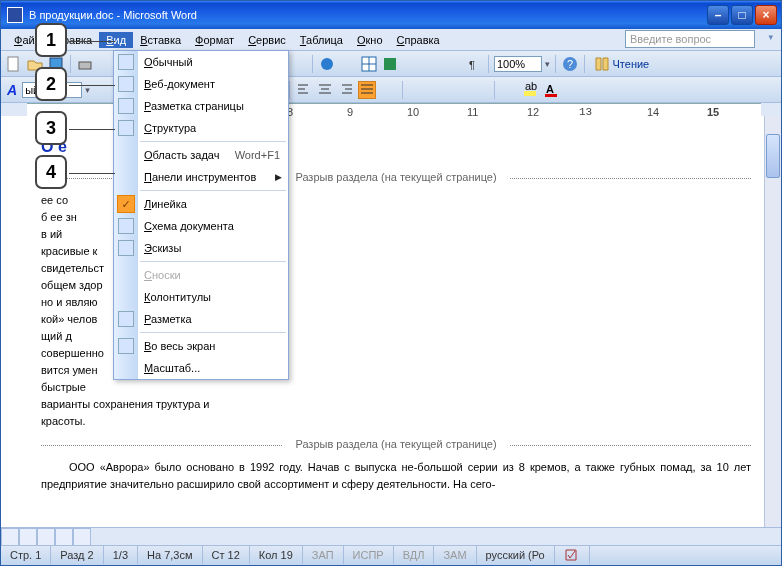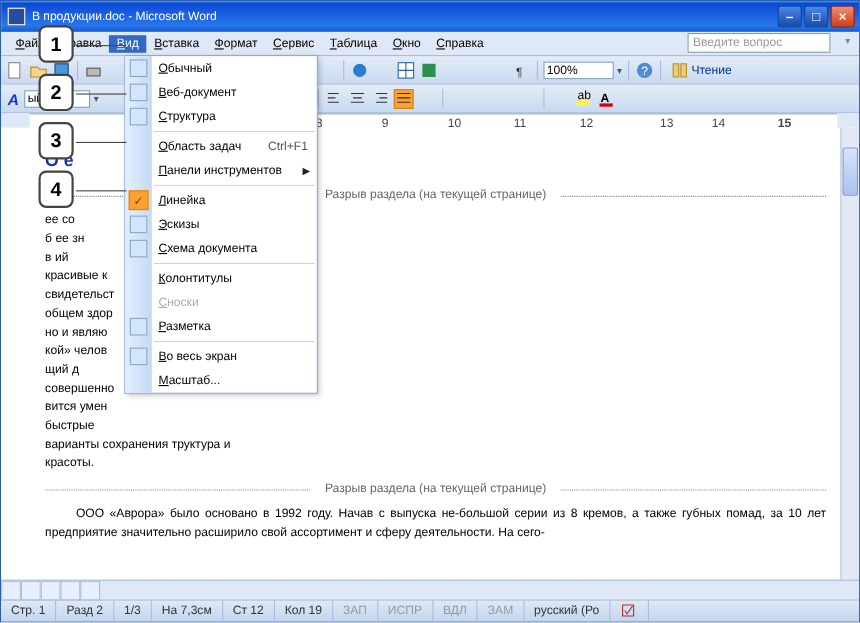--- a/index.html
+++ b/index.html
@@ -1,32 +1,32 @@
 <!DOCTYPE html>
 <html><head>
 <meta charset="utf-8">
 <style>
 * { margin: 0; padding: 0; box-sizing: border-box; font-family: Tahoma, Arial, sans-serif; font-size: 11px; }
 body { background: #fff; }
-.window { width: 782px; height: 566px; border: 1px solid #2a5ea8; position: relative; background: #e5e5e5; overflow: hidden; }
+.window { width: 782px; height: 566px; border: 1px solid #2a5ea8; position: relative; background: #d946ef; overflow: hidden; }
 .titlebar { height: 28px; background: linear-gradient(to bottom, #3b86ff, #0b4ad0 8%, #1a5de4 40%, #2778ea 80%, #1558ce); display: flex; align-items: center; color: #fff; padding-left: 6px; font-size: 12px; position: relative; }
 .titlebar .app-icn { width: 16px; height: 16px; background: #2a4ba0; border: 1px solid #fff; margin-right: 6px; }
 .winbtns { position: absolute; right: 4px; top: 4px; display: flex; gap: 2px; }
 .winbtn { width: 22px; height: 20px; background: linear-gradient(#4d89e6, #1849aa); border: 1px solid #0b4a9f; border-radius: 3px; display: flex; align-items: center; justify-content: center; color: #fff; font-weight: bold; font-size: 12px; }
 .winbtn.cl { background: linear-gradient(#f09070, #d43c10); border-color: #a82000; }
 .menubar { height: 22px; background: #dfe8f6; display: flex; align-items: center; padding-left: 6px; gap: 2px; border-bottom: 1px solid #a7bde0; position: relative; }
 .mitem { padding: 2px 7px; }
 .mitem.active { background: #316ac5; color: #fff; }
 .mitem u { text-decoration: underline; }
 .askbox { position: absolute; right: 26px; top: 1px; width: 130px; height: 18px; background: #fff; border: 1px solid #7b9ebd; color: #999; padding-left: 4px; display: flex; align-items: center; }
 .chev { position: absolute; right: 8px; top: 3px; color: #6688bb; font-size: 9px; }
 .toolbar { height: 26px; background: linear-gradient(#e4ecf7,#c8daf0); border-bottom: 1px solid #a7bde0; display: flex; align-items: center; padding-left: 4px; gap: 3px; overflow: hidden; }
 .tb { width: 18px; height: 18px; border: 1px solid transparent; }
 .sep { width: 1px; height: 18px; background: #a7bde0; margin: 0 2px; }
-.zoom { width: 64px; height: 16px; border: 1px solid #7b9ebd; background: #fff; font-size: 11px; padding-left: 2px; display: flex; align-items: center; }
+.zoom { width: 48px; height: 16px; border: 1px solid #7b9ebd; background: #fff; font-size: 11px; padding-left: 2px; display: flex; align-items: center; }
 .fontbox { min-width: 60px; height: 16px; border: 1px solid #7b9ebd; background: #fff; padding-left: 2px; display: flex; align-items: center; }
 .readbtn { color: #003399; display: flex; align-items: center; gap: 3px; padding: 0 4px; }
 .ruler { height: 18px; background: #fff; border-top: 1px solid #8aa; border-bottom: 1px solid #8aa; position: relative; margin-left: 26px; margin-right: 20px; font-size: 9px; color: #444; }
 .ruler .tick { position: absolute; top: 2px; }
 .rulerarea { position: relative; background: #dfe8f6; height: 18px; }
 .doc-area { position: absolute; top: 115px; left: 0; right: 0; bottom: 38px; background: #fff; overflow: hidden; }
 .page { position: absolute; left: 28px; top: 4px; right: 18px; bottom: 0; padding: 18px 12px; font-family: "Times New Roman", serif; font-size: 14px; line-height: 17px; color: #000; }
 .page .title { color: #1133bb; font-weight: bold; font-size: 16px; margin-bottom: 14px; }
 .section-break { font-size: 11px; color: #666; text-align: center; position: relative; margin: 6px 0; }
 .section-break::before, .section-break::after { content: ""; position: absolute; top: 50%; width: 34%; border-top: 1px dotted #888; }
@@ -192,21 +192,21 @@
   <div class="rulerarea">
     <div class="ruler">
       <div id="ruler-ticks">
           <span class="tick" style="left: 140px;">6</span>
           <span class="tick" style="left: 200px;">7</span>
           <span class="tick" style="left: 260px;">8</span>
           <span class="tick" style="left: 320px;">9</span>
           <span class="tick" style="left: 380px;">10</span>
           <span class="tick" style="left: 440px;">11</span>
           <span class="tick" style="left: 500px;">12</span>
-          <span class="tick" style="left: 573px;">13</span>
+          <span class="tick" style="left: 552px; font-family: Liberation Mono, monospace;">13</span>
           <span class="tick" style="left: 620px;">14</span>
           <span class="tick" style="left: 680px; font-weight: bold;">15</span>
         </div>
     </div>
   </div>
 
   <div class="doc-area">
     <div class="page">
       <div class="title">О          е</div>
       <div class="section-break">Разрыв раздела (на текущей странице)</div>
@@ -240,50 +240,54 @@
   <div class="dd-item">
         <div class="icn"></div>
         <span><u>О</u>бычный</span>
       </div>
       <div class="dd-item">
         <div class="icn"></div>
         <span><u>В</u>еб-документ</span>
       </div>
       <div class="dd-item">
         <div class="icn"></div>
+        <span><u>Р</u>азметка страницы</span>
+      </div>
+      <div class="dd-item">
+        <div class="icn"></div>
         <span><u>С</u>труктура</span>
       </div>
       <div class="dd-sep"></div>
       <div class="dd-item">
         <span><u>О</u>бласть задач</span>
-        <span class="shortcut">Ctrl+F1</span>
+        <span class="shortcut">Word+F1</span>
       </div>
       <div class="dd-item">
         <span><u>П</u>анели инструментов</span>
         <span class="arrow">▶</span>
       </div>
       <div class="dd-sep"></div>
       <div class="dd-item">
         <div class="chk">✓</div>
         <span><u>Л</u>инейка</span>
       </div>
       <div class="dd-item">
         <div class="icn"></div>
+        <span><u>С</u>хема документа</span>
+      </div>
+      <div class="dd-item">
+        <div class="icn"></div>
         <span><u>Э</u>скизы</span>
       </div>
-      <div class="dd-item">
-        <div class="icn"></div>
-        <span><u>С</u>хема документа</span>
-      </div>
       <div class="dd-sep"></div>
-      <div class="dd-item">
-        <span><u>К</u>олонтитулы</span>
-      </div>
       <div class="dd-item" style="color: rgb(170, 170, 170);">
         <span><u>С</u>носки</span>
+      </div>
+      <div class="dd-item">
+        <span><u>К</u>олонтитулы</span>
       </div>
       <div class="dd-item">
         <div class="icn"></div>
         <span><u>Р</u>азметка</span>
       </div>
       <div class="dd-sep"></div>
       <div class="dd-item">
         <div class="icn"></div>
         <span><u>В</u>о весь экран</span>
       </div>

